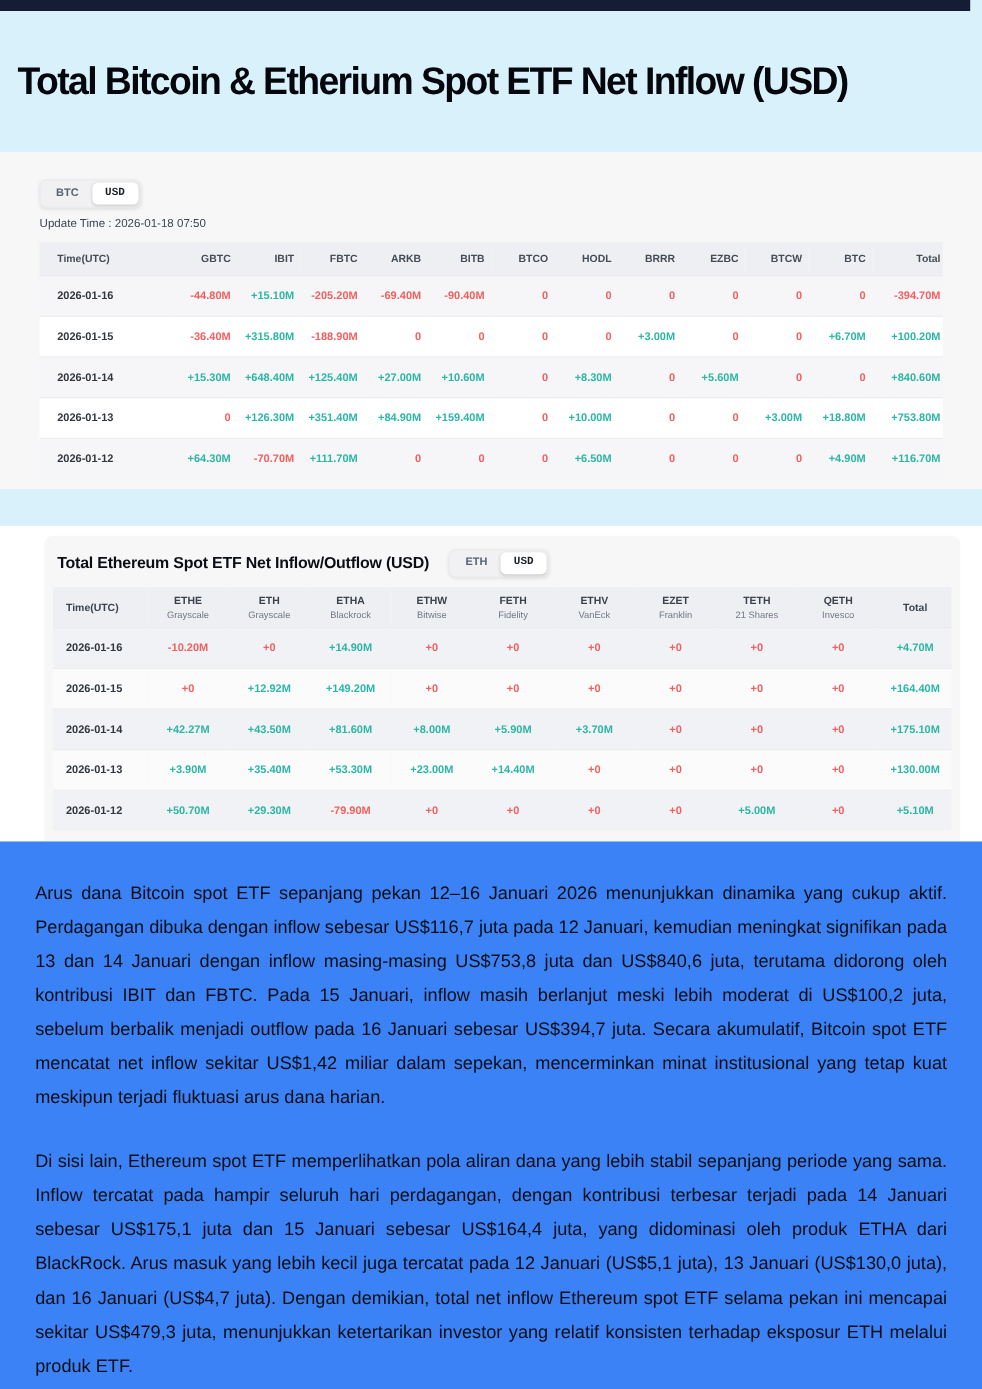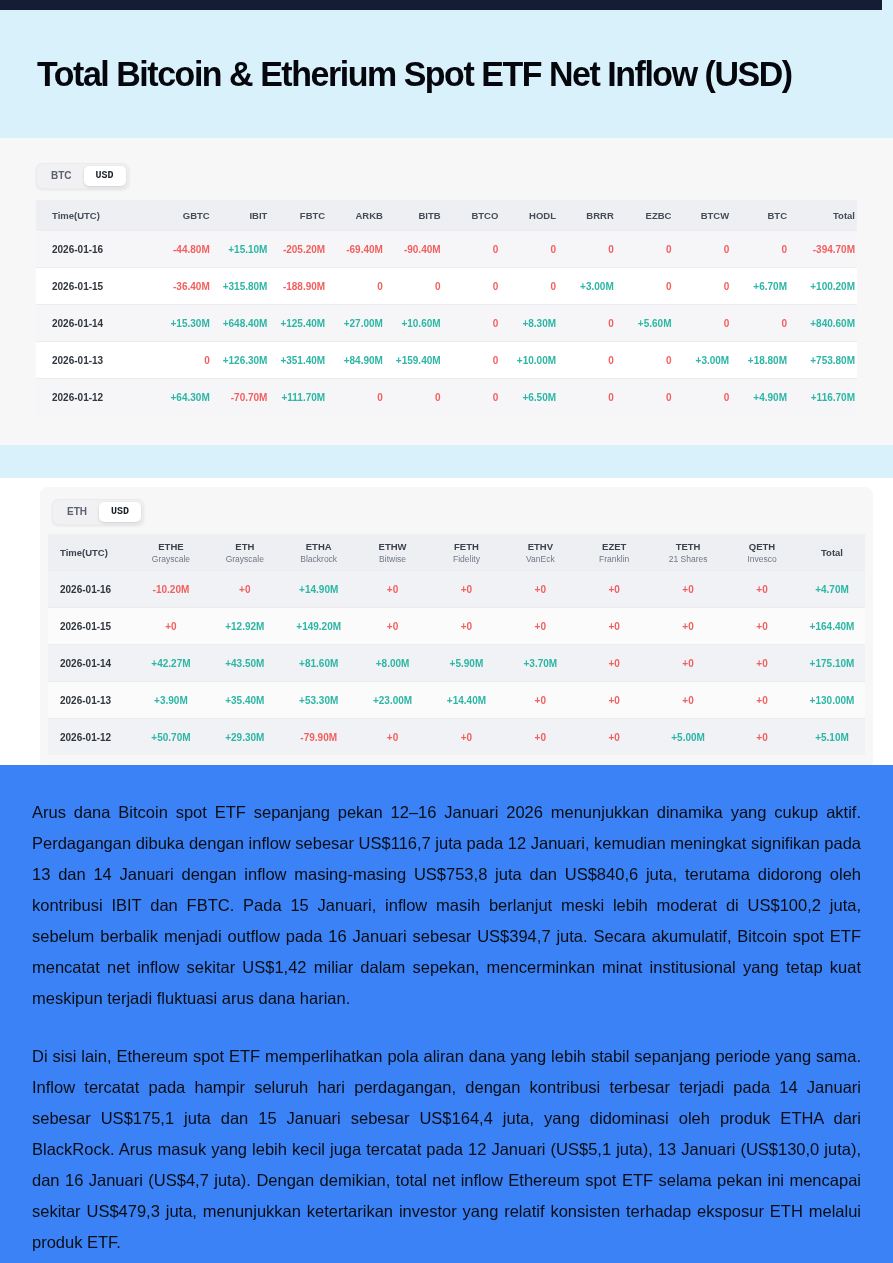--- a/index.html
+++ b/index.html
@@ -5,21 +5,21 @@
   html,body{margin:0;padding:0;}
   body{
     width:893px;height:1263px;position:relative;
     background:#d9f1fb;
     font-family:"Liberation Sans",sans-serif;
     color:#0d1117;overflow:hidden;
   }
   .topbar{height:10px;background:#141d33;margin-right:11px;}
   .bottombar{height:23px;background:#141d33;margin-left:62px;}
 
-  .hero{height:128px;display:flex;align-items:center;padding:0 37px;box-sizing:border-box;}
+  .hero{height:128px;display:flex;align-items:center;padding:0 16px;box-sizing:border-box;}
   .hero h1{
     margin:0;font-size:35px;font-weight:bold;letter-spacing:-1.5px;color:#05070d;
     transform:scaleX(0.97);transform-origin:left center;white-space:nowrap;
   }
 
   
   .panel-btc{background:#f7f7f8;height:307px;box-sizing:border-box;padding:25px 36px 0 36px;}
   .panel-head{display:flex;align-items:center;gap:18px;}
   .panel-head h2{margin:0;font-size:15px;font-weight:bold;color:#0b0e13;letter-spacing:-0.2px;}
 
@@ -97,20 +97,21 @@
   <h1>Total Bitcoin &amp; Etherium Spot ETF Net Inflow (USD)</h1>
 </div>
 
 <div class="panel-btc">
   <div class="panel-head">
     <div class="toggle">
       <button class="seg">BTC</button>
       <button class="seg active">USD</button>
     </div>
   </div>
+  <div class="update-line">Update Time : 2026-01-18 07:50</div>
   <table class="tbl-btc">
     <thead>
         <tr id="btc-head-row">
           <th>Time(UTC)</th>
           <th>GBTC</th>
           <th>IBIT</th>
           <th>FBTC</th>
           <th>ARKB</th>
           <th>BITB</th>
           <th>BTCO</th>
@@ -200,20 +201,21 @@
         </tr>
       </tbody>
   </table>
 </div>
 
 <div class="cyan-gap"></div>
 
 <div class="section-eth">
   <div class="card-eth">
     <div class="panel-head">
+      <h2>Total Ethereum Spot ETF Net Inflow/Outflow (USD)</h2>
       <div class="toggle">
         <button class="seg">ETH</button>
         <button class="seg active">USD</button>
       </div>
     </div>
     <table class="tbl-eth">
       <thead>
           <tr id="eth-head-row">
             <th>
               <div>Time(UTC)</div>

